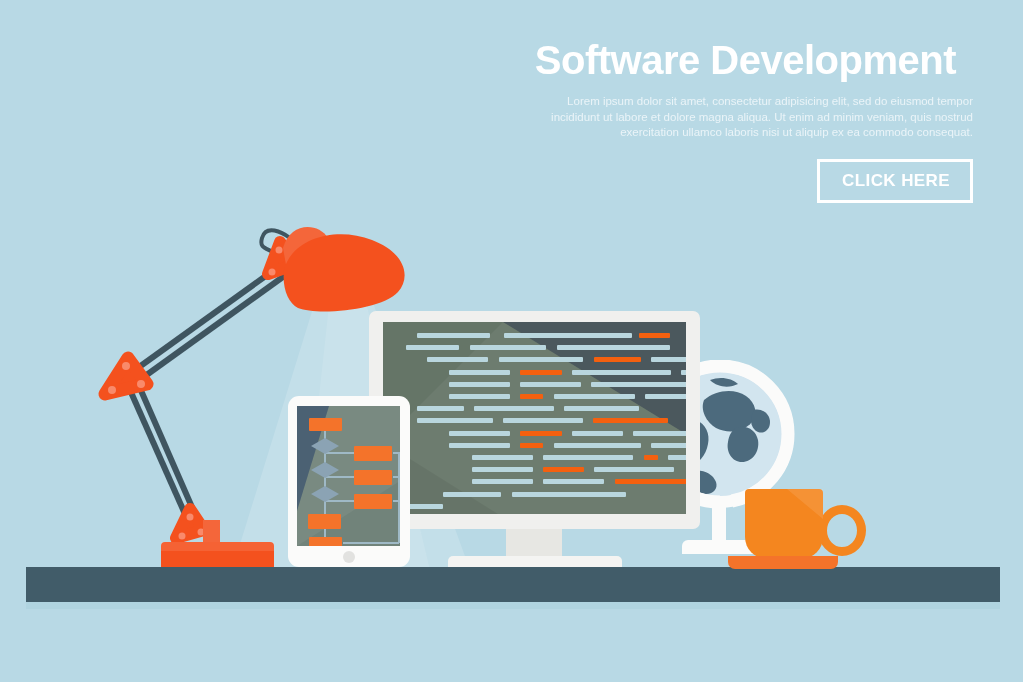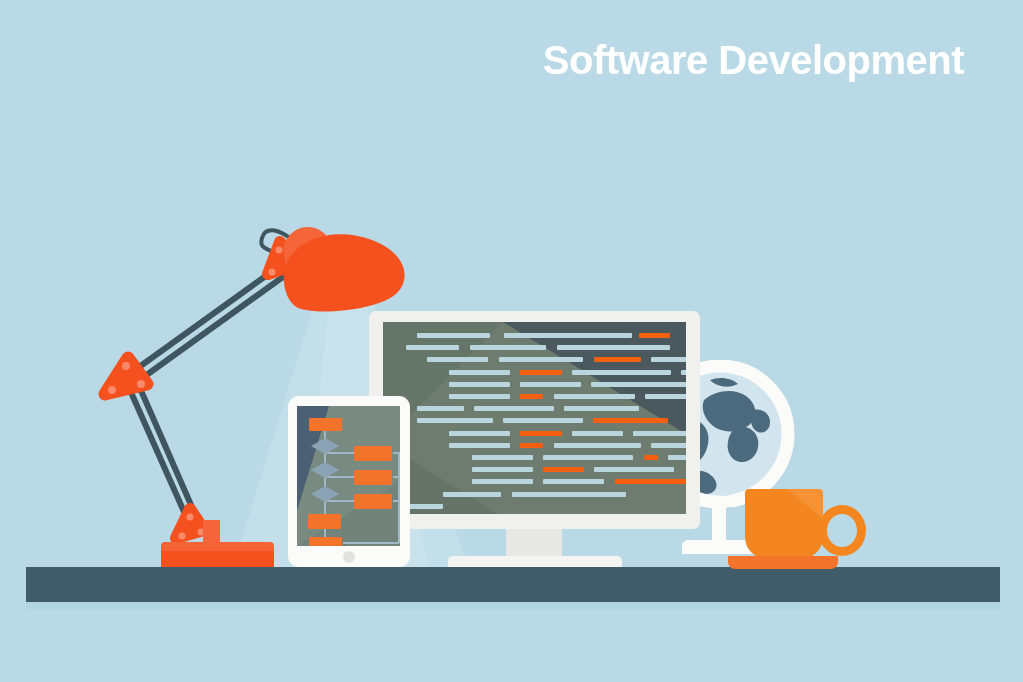--- a/index.html
+++ b/index.html
@@ -7,21 +7,21 @@
     width:1023px;height:682px;overflow:hidden;
     font-family:"Liberation Sans", sans-serif;
     background:#b8d9e5;
   }
   #stage{position:relative;width:1023px;height:682px;overflow:hidden;background:#b8d9e5;}
 
   
   #text-block{position:absolute;left:523px;top:40px;width:450px;text-align:right;}
   #title{
     font-size:40px;font-weight:bold;color:#ffffff;line-height:1.0;
-    letter-spacing:-0.5px;margin:0 9px 14px 0;white-space:nowrap;
+    letter-spacing:-0.5px;margin:0 17px 14px 0;white-space:nowrap;
   }
   .para{
     font-size:11.5px;line-height:15.5px;color:#eaf4f8;
     margin:0 0 16px 0;text-align:right;
   }
   #cta{
     display:inline-block;border:3px solid #ffffff;color:#ffffff;
     font-size:17px;font-weight:bold;letter-spacing:0.4px;
     padding:9px 20px 9px 22px;margin-top:2px;background:transparent;
     cursor:pointer;font-family:"Liberation Sans", sans-serif;
@@ -61,20 +61,22 @@
   #cup-handle{position:absolute;left:818px;top:505px;width:30px;height:33px;border:9px solid #f4861f;border-radius:50%;background:transparent;}
   .gloss{position:absolute;background:#ffffff;opacity:.10;}
 </style>
 </head>
 <body>
 
 <div id="stage">
 
   <div id="text-block">
     <div id="title">Software Development</div>
+    <p class="para">Lorem ipsum dolor sit amet, consectetur adipisicing elit, sed do eiusmod tempor incididunt ut labore et dolore magna aliqua. Ut enim ad minim veniam, quis nostrud exercitation ullamco laboris nisi ut aliquip ex ea commodo consequat.</p>
+    <div id="cta">CLICK HERE</div>
   </div>
 
   <svg width="1023" height="682" style="position:absolute;left:0;top:0;pointer-events:none;">
     <polygon points="318,292 372,300 470,570 232,570" fill="#ffffff" opacity="0.16"></polygon>
     <polygon points="330,296 366,302 430,570 300,570" fill="#ffffff" opacity="0.10"></polygon>
   </svg>
 
   <div id="desk"></div>
   <div id="desk-shadow"></div>
 

